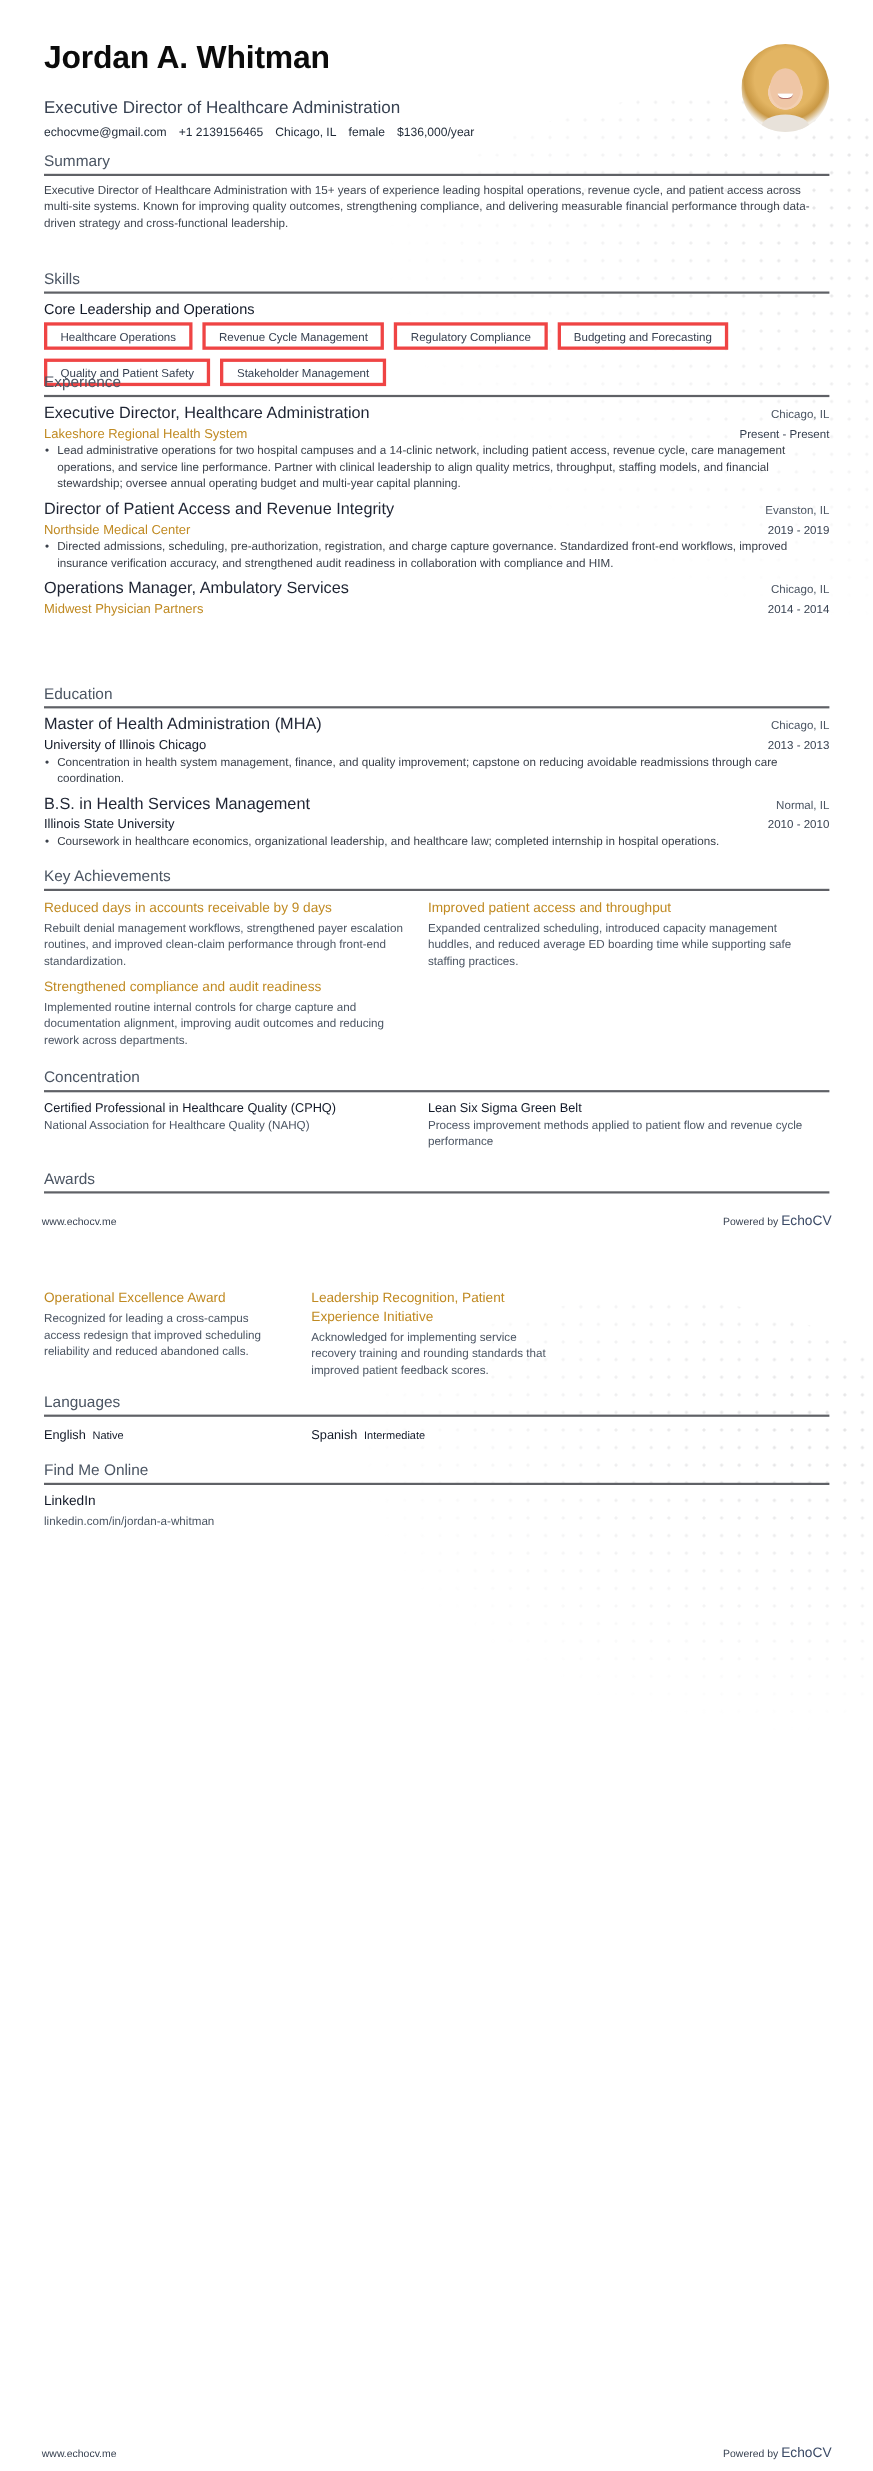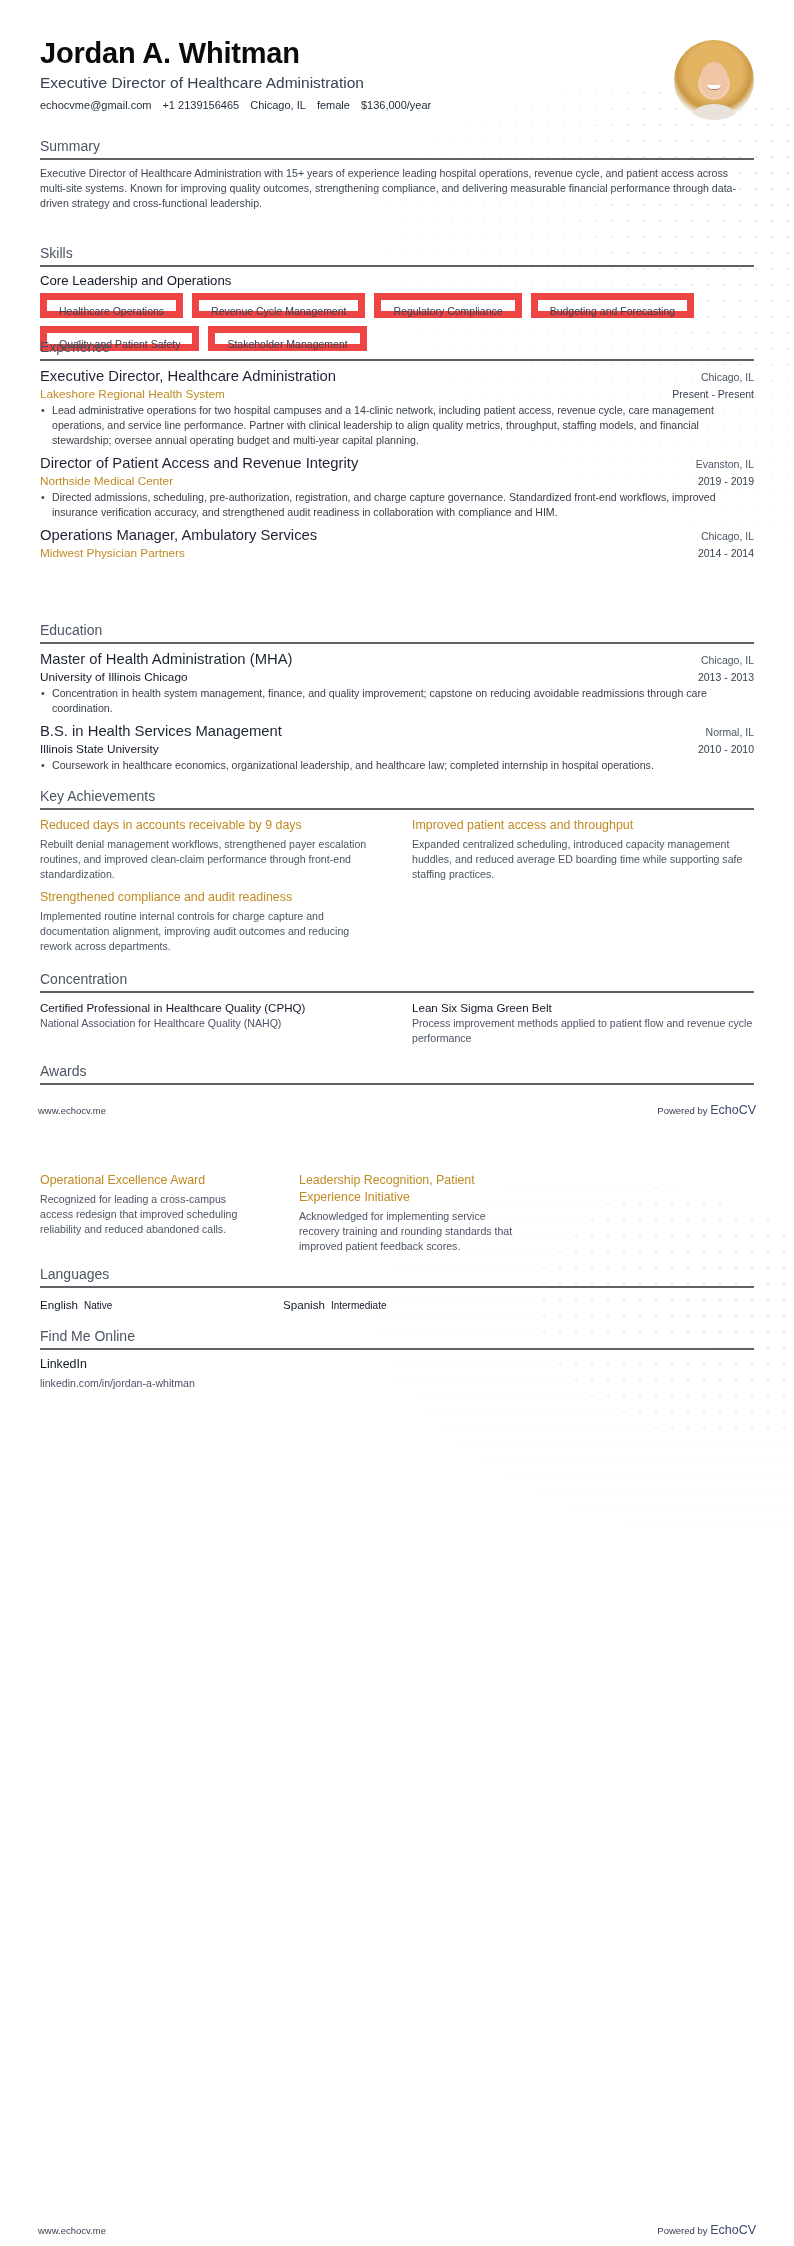--- a/index.html
+++ b/index.html
@@ -24,60 +24,60 @@
     mask-image: radial-gradient(ellipse at 75% 20%, rgba(0,0,0,1) 0%, rgba(0,0,0,0) 65%); }
   .dots.d2 { left: 280px; top: 1180px; width: 620px; height: 420px;
     -webkit-mask-image: radial-gradient(ellipse at 75% 30%, rgba(0,0,0,1) 0%, rgba(0,0,0,0) 65%);
     mask-image: radial-gradient(ellipse at 75% 30%, rgba(0,0,0,1) 0%, rgba(0,0,0,0) 65%); }
 
   .page { position: absolute; left: 40px; width: 714px; }
 
   
   .header { top: 36px; height: 90px; }
   .name { font-size: 29px; font-weight: bold; color: #0b0b0b; letter-spacing: -0.2px; line-height: 34px; }
-  .headline { font-size: 15.5px; color: #374151; margin-top: 3px; line-height: 20px; }
+  .headline { font-size: 15.5px; color: #374151; margin-top: 19px; line-height: 20px; }
   .contacts { margin-top: 6px; font-size: 11px; color: #1f2937; display: flex; gap: 11px; }
   .avatar {
     position: absolute; right: 0; top: 4px; width: 80px; height: 80px; border-radius: 50%;
     background: radial-gradient(circle at 50% 55%, #f2cfb2 0 26%, transparent 27%),
                 radial-gradient(circle at 50% 40%, #e3b563 0 45%, #c99844 60%, #f3efe8 72%);
     overflow: hidden;
   }
   .avatar .face { position: absolute; left: 26px; top: 22px; width: 28px; height: 36px; border-radius: 50%; background: #efc6a6; }
   .avatar .smile { position: absolute; left: 33px; top: 45px; width: 14px; height: 5px; border-radius: 0 0 8px 8px; background: #fff; border-bottom: 1px solid #b4716a; }
   .avatar .shoulder { position: absolute; left: 18px; top: 64px; width: 44px; height: 24px; border-radius: 50% 50% 0 0; background: #e8e2da; }
 
   
   .section-title { font-size: 14px; color: #4b5563; line-height: 18px; }
   .section-rule { height: 2px; background: #5f6166; margin-top: 3px; }
 
   .summary-text { font-size: 10.6px; color: #3f4651; line-height: 15px; margin-top: 6px; }
 
   .skill-group { font-size: 13.2px; color: #111827; margin-top: 6px; }
   .tags { display: flex; flex-wrap: wrap; gap: 8px 9px; margin-top: 5px; width: 714px; }
-  .tag { border: 7px solid #ef4444; font-size: 10.5px; color: #374151; height: 25px; line-height: 23px; padding: 0 12px; background: rgba(255,255,255,0.85); }
+  .tag { border: 3px solid #ef4444; font-size: 10.5px; color: #374151; height: 25px; line-height: 23px; padding: 0 12px; background: rgba(255,255,255,0.85); }
 
   .entry { margin-top: 6px; }
   .entry-row { display: flex; justify-content: space-between; align-items: baseline; }
   .entry-title { font-size: 14.8px; color: #1e2433; line-height: 19px; }
   .entry-loc { font-size: 10.5px; color: #4b5563; }
   .entry-org { font-size: 11.8px; color: #c08a22; line-height: 16px; }
   .entry-org.dark { color: #111827; }
   .entry-date { font-size: 10.5px; color: #374151; }
   .bullet { font-size: 10.6px; color: #3a404b; line-height: 15px; padding-left: 12px; position: relative; margin-top: 1px; }
   .bullet::before { content: "•"; position: absolute; left: 1px; top: 0; }
 
-  .grid2 { display: grid; grid-template-columns: 343px 343px; column-gap: 29px; }
+  .grid2 { display: grid; grid-template-columns: 343px 343px; column-gap: 6px; }
   .ach-title { font-size: 12.4px; color: #c08a22; line-height: 17px; margin-top: 7px; }
   .ach-desc { font-size: 10.6px; color: #4b5563; line-height: 15px; margin-top: 3px; }
 
   .cert-name { font-size: 11.6px; color: #111827; line-height: 16px; margin-top: 7px; }
   .cert-issuer { font-size: 10.6px; color: #4b5563; line-height: 15px; }
 
-  .awards-grid { display: grid; grid-template-columns: 220px 220px; column-gap: 39px; }
+  .awards-grid { display: grid; grid-template-columns: 220px 220px; column-gap: 23px; }
   .lang-row { display: grid; grid-template-columns: 243px 243px; margin-top: 7px; }
   .lang-name { font-size: 11.6px; color: #111827; }
   .lang-level { font-size: 10px; color: #111827; margin-left: 6px; }
 
   .online-label { font-size: 12.4px; color: #111827; margin-top: 7px; }
   .online-url { font-size: 10.6px; color: #4b5563; margin-top: 6px; }
 
   .footer { position: absolute; left: 38px; width: 718px; display: flex; justify-content: space-between; align-items: baseline; font-size: 9.5px; color: #374151; }
   .footer .brand { font-size: 12.5px; color: #3b4a66; }
 </style>

